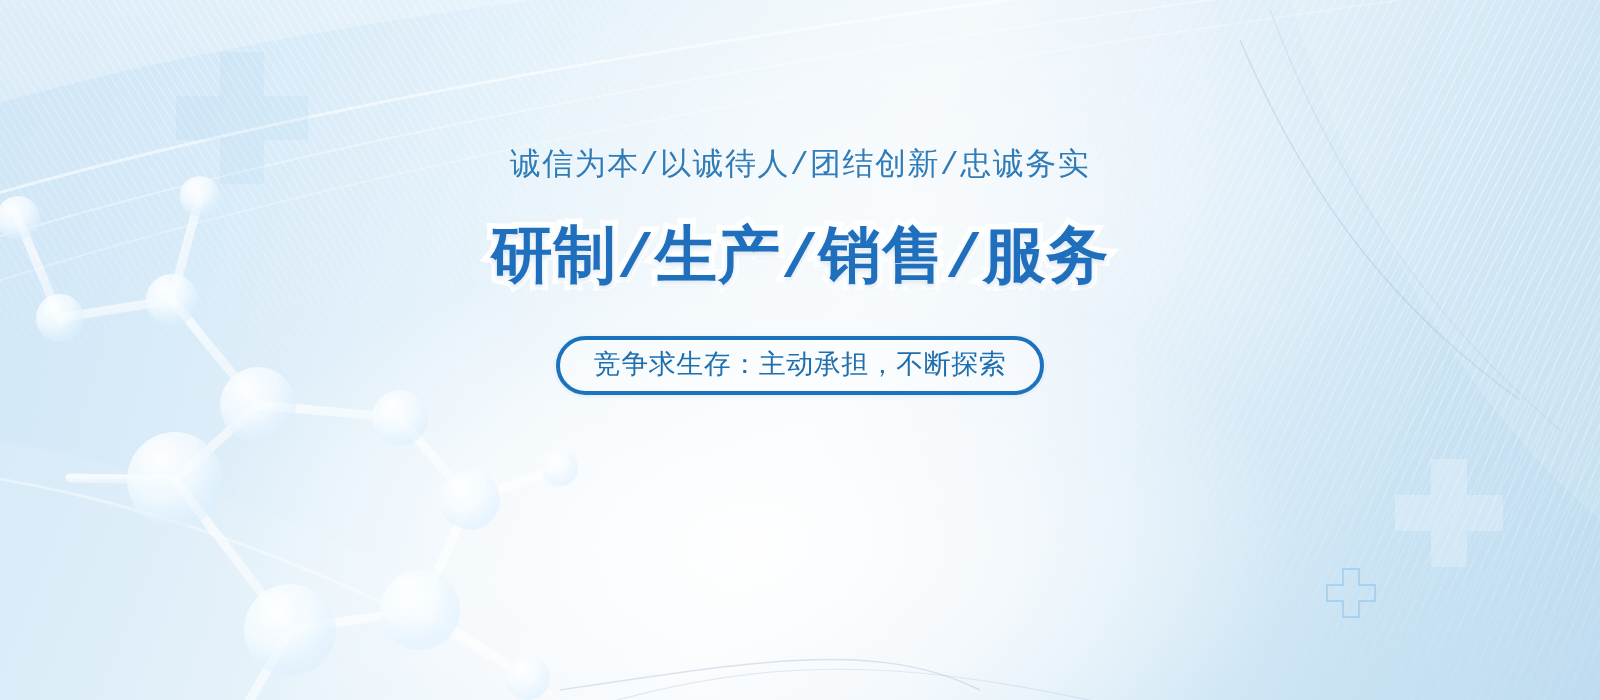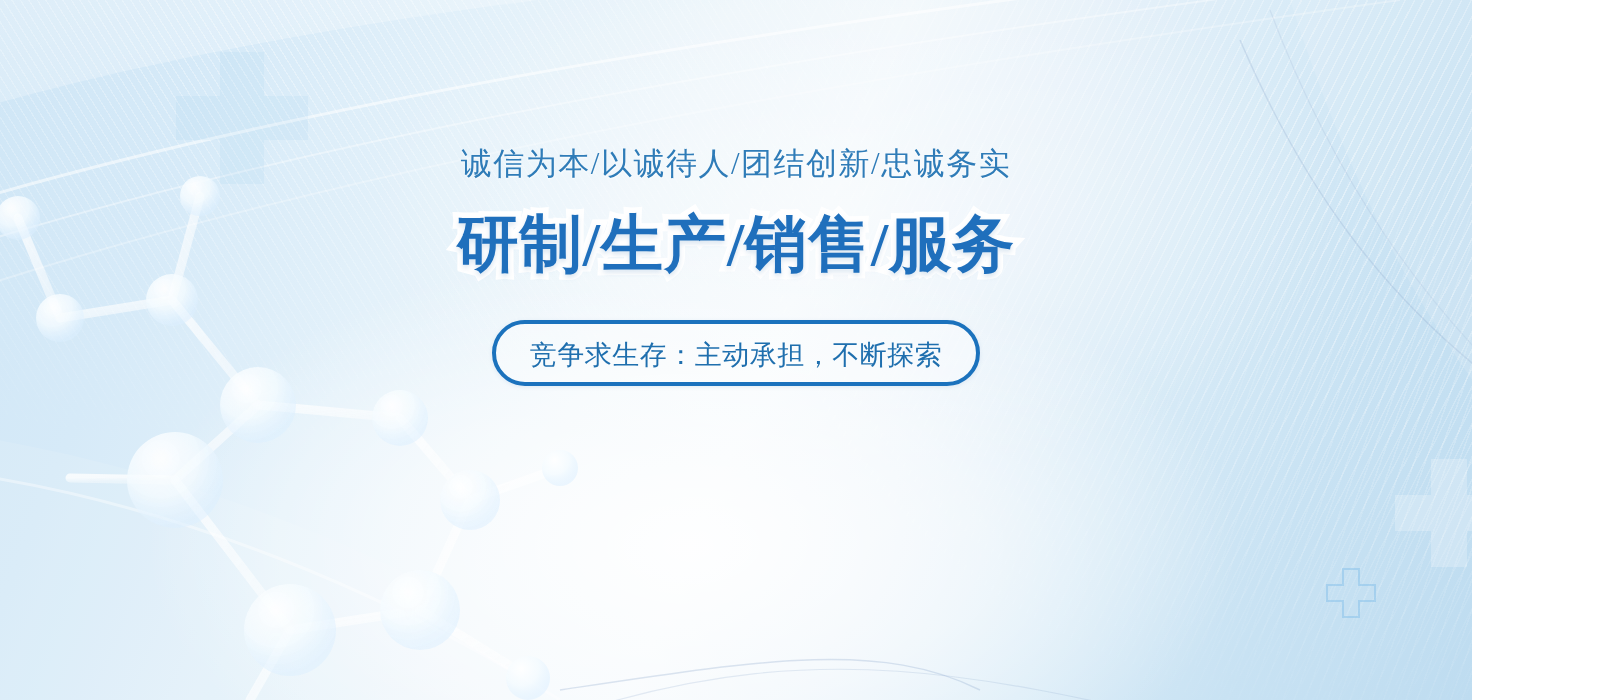--- a/index.html
+++ b/index.html
@@ -3,24 +3,24 @@
 <meta charset="utf-8">
 <style>
   html, body {
     margin: 0;
     padding: 0;
     background: #ffffff;
   }
 
   #banner {
     position: relative;
-    width: 1472px;
+    width: 1600px;
     height: 700px;
     overflow: hidden;
-    font-family: Liberation Serif, serif;
+    font-family: Liberation Mono, monospace;
     background: linear-gradient(112deg,
         #cfe6f6 0%,
         #d6eaf8 14%,
         #e3f1fa 28%,
         #eef6fb 42%,
         #f2f8fc 52%,
         #e8f2fa 62%,
         #d8ebf7 74%,
         #c8e2f3 86%,
         #bedcf0 100%);
@@ -117,32 +117,32 @@
   }
 
   .headline-1 {
     margin-top: 21px;
     font-size: 63px;
     line-height: 1.0;
     color: #55a8e6;
   }
 
   .headline-2 {
-    margin-top: 28px;
+    margin-top: 44px;
     font-size: 62px;
     line-height: 1.0;
     color: #1f6fbc;
     letter-spacing: 1px;
   }
 
   .badge {
     margin-top: 45px;
     border: 4px solid #1b72bd;
     border-radius: 999px;
-    padding: 13px 34px 9px 34px;
+    padding: 6px 34px 9px 34px;
     font-size: 27px;
     color: #1f6fae;
     letter-spacing: 0.5px;
     white-space: nowrap;
     background: rgba(255,255,255,0.30);
     box-shadow: 0 1px 4px rgba(120,160,200,0.18);
   }
 </style>
 </head>
 <body>

